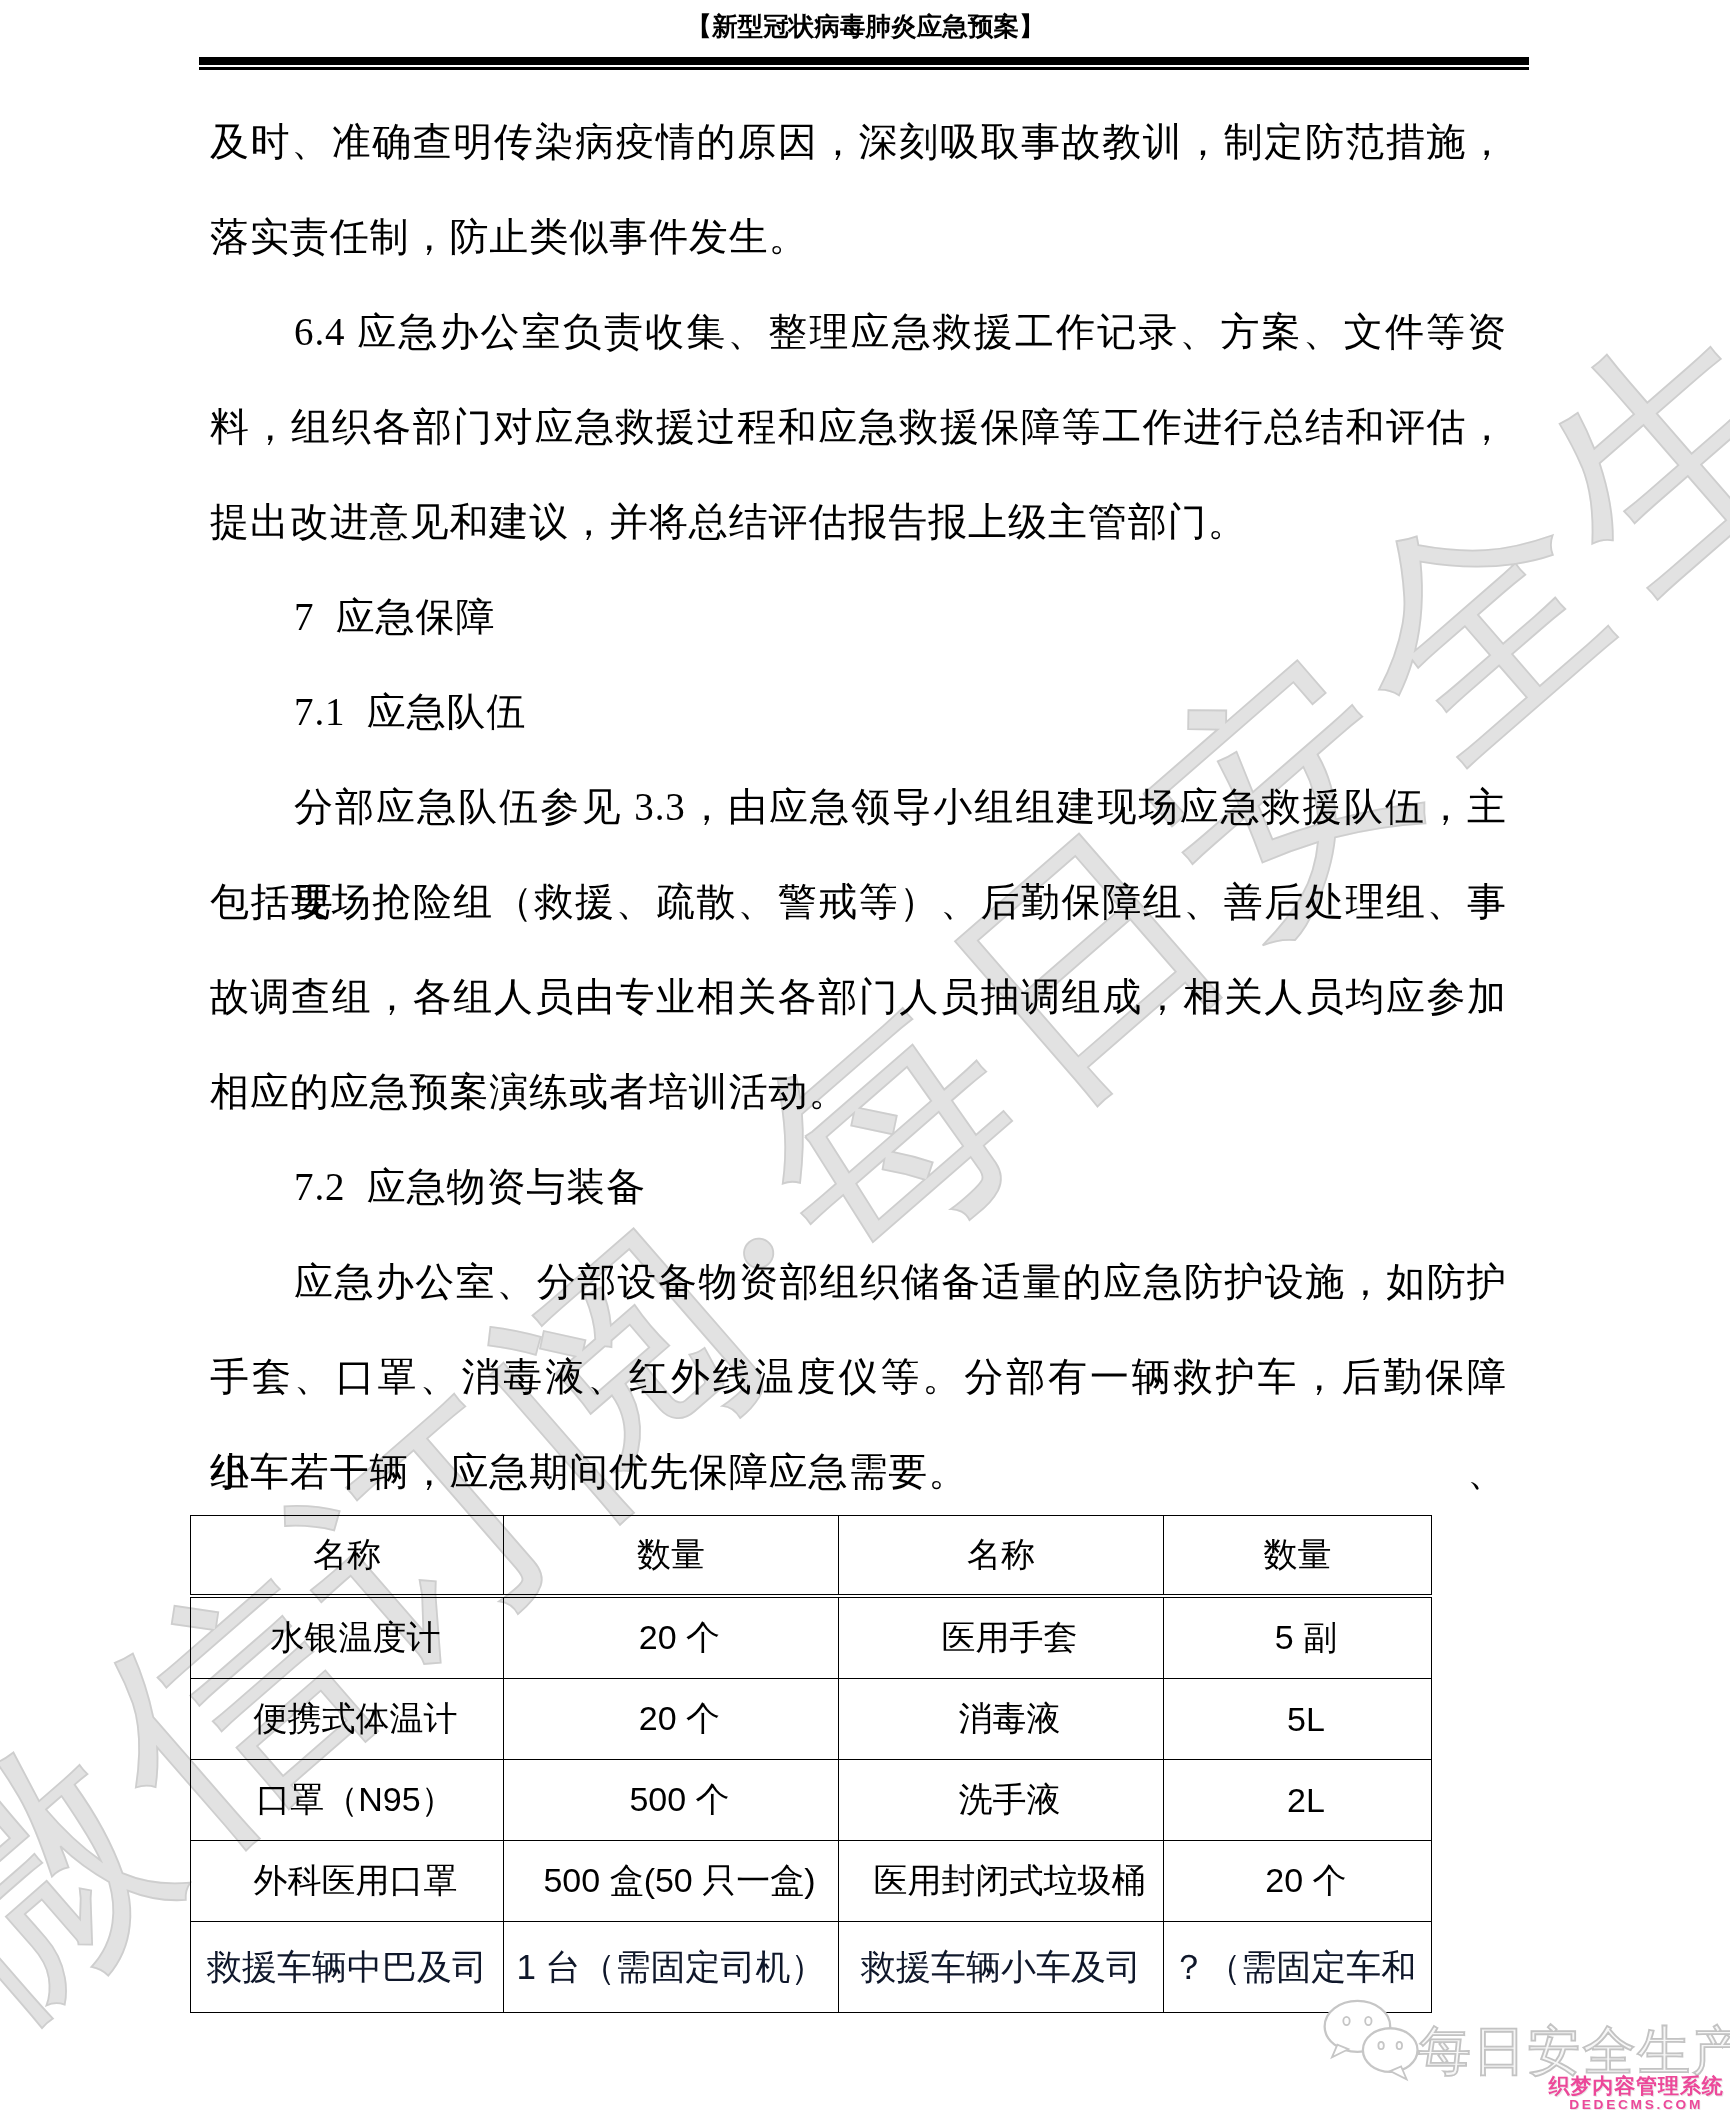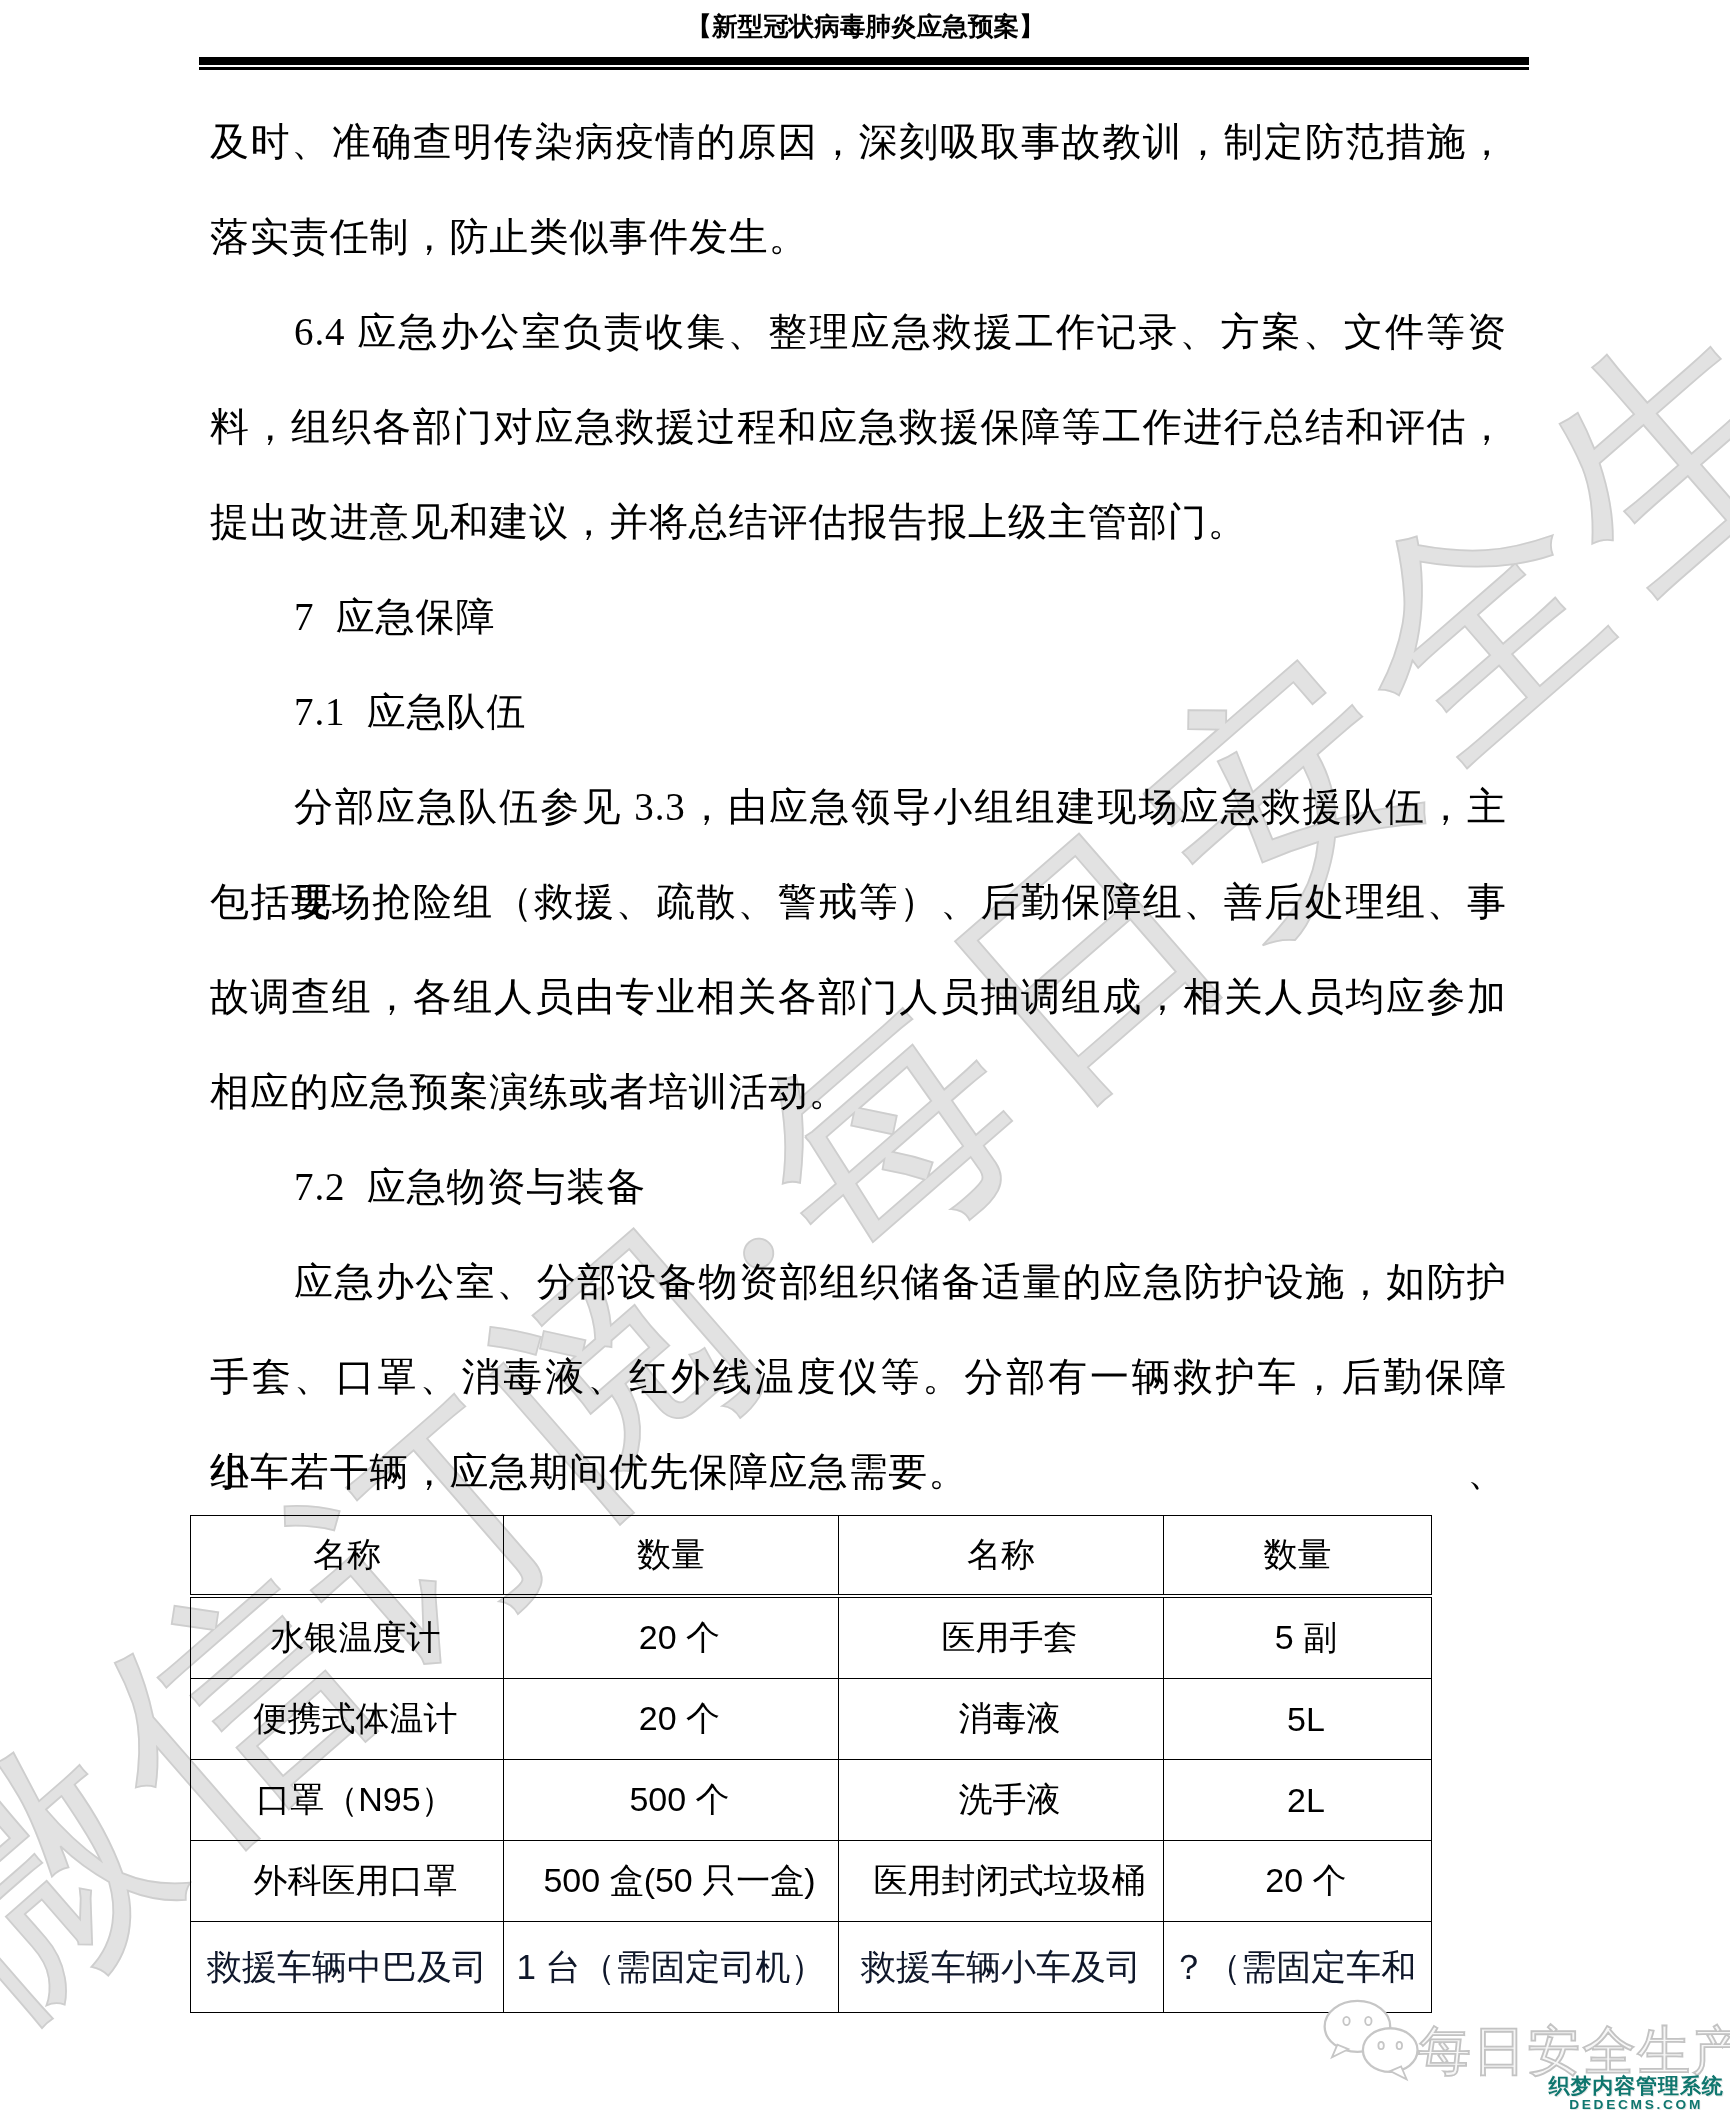--- a/index.html
+++ b/index.html
@@ -71,21 +71,21 @@
   #brand-logo-text{
     position:absolute;left:1418px;top:2016px;
     font-size:53px;letter-spacing:1.8px;white-space:nowrap;
     color:#f7f7f7;-webkit-text-stroke:1.8px #c3c3c3;
     font-family:"Liberation Sans","DejaVu Sans",sans-serif;
     z-index:2;
   }
   #cms-badge{
     position:absolute;right:7.3px;top:2075px;
     text-align:center;z-index:2;
-    color:#0f766e;
+    color:#ec4899;
     font-family:"Liberation Sans","DejaVu Sans",sans-serif;
     text-shadow:0.9px 0.9px 0 #e8e8e8;
   }
   #cms-badge .cn{font-size:21px;font-weight:bold;letter-spacing:0.9px;line-height:22px;}
   #cms-badge .en{font-size:13.7px;font-weight:bold;letter-spacing:2.7px;line-height:16.4px;}
 </style>
 </head>
 <body>
 
 <div id="page">

